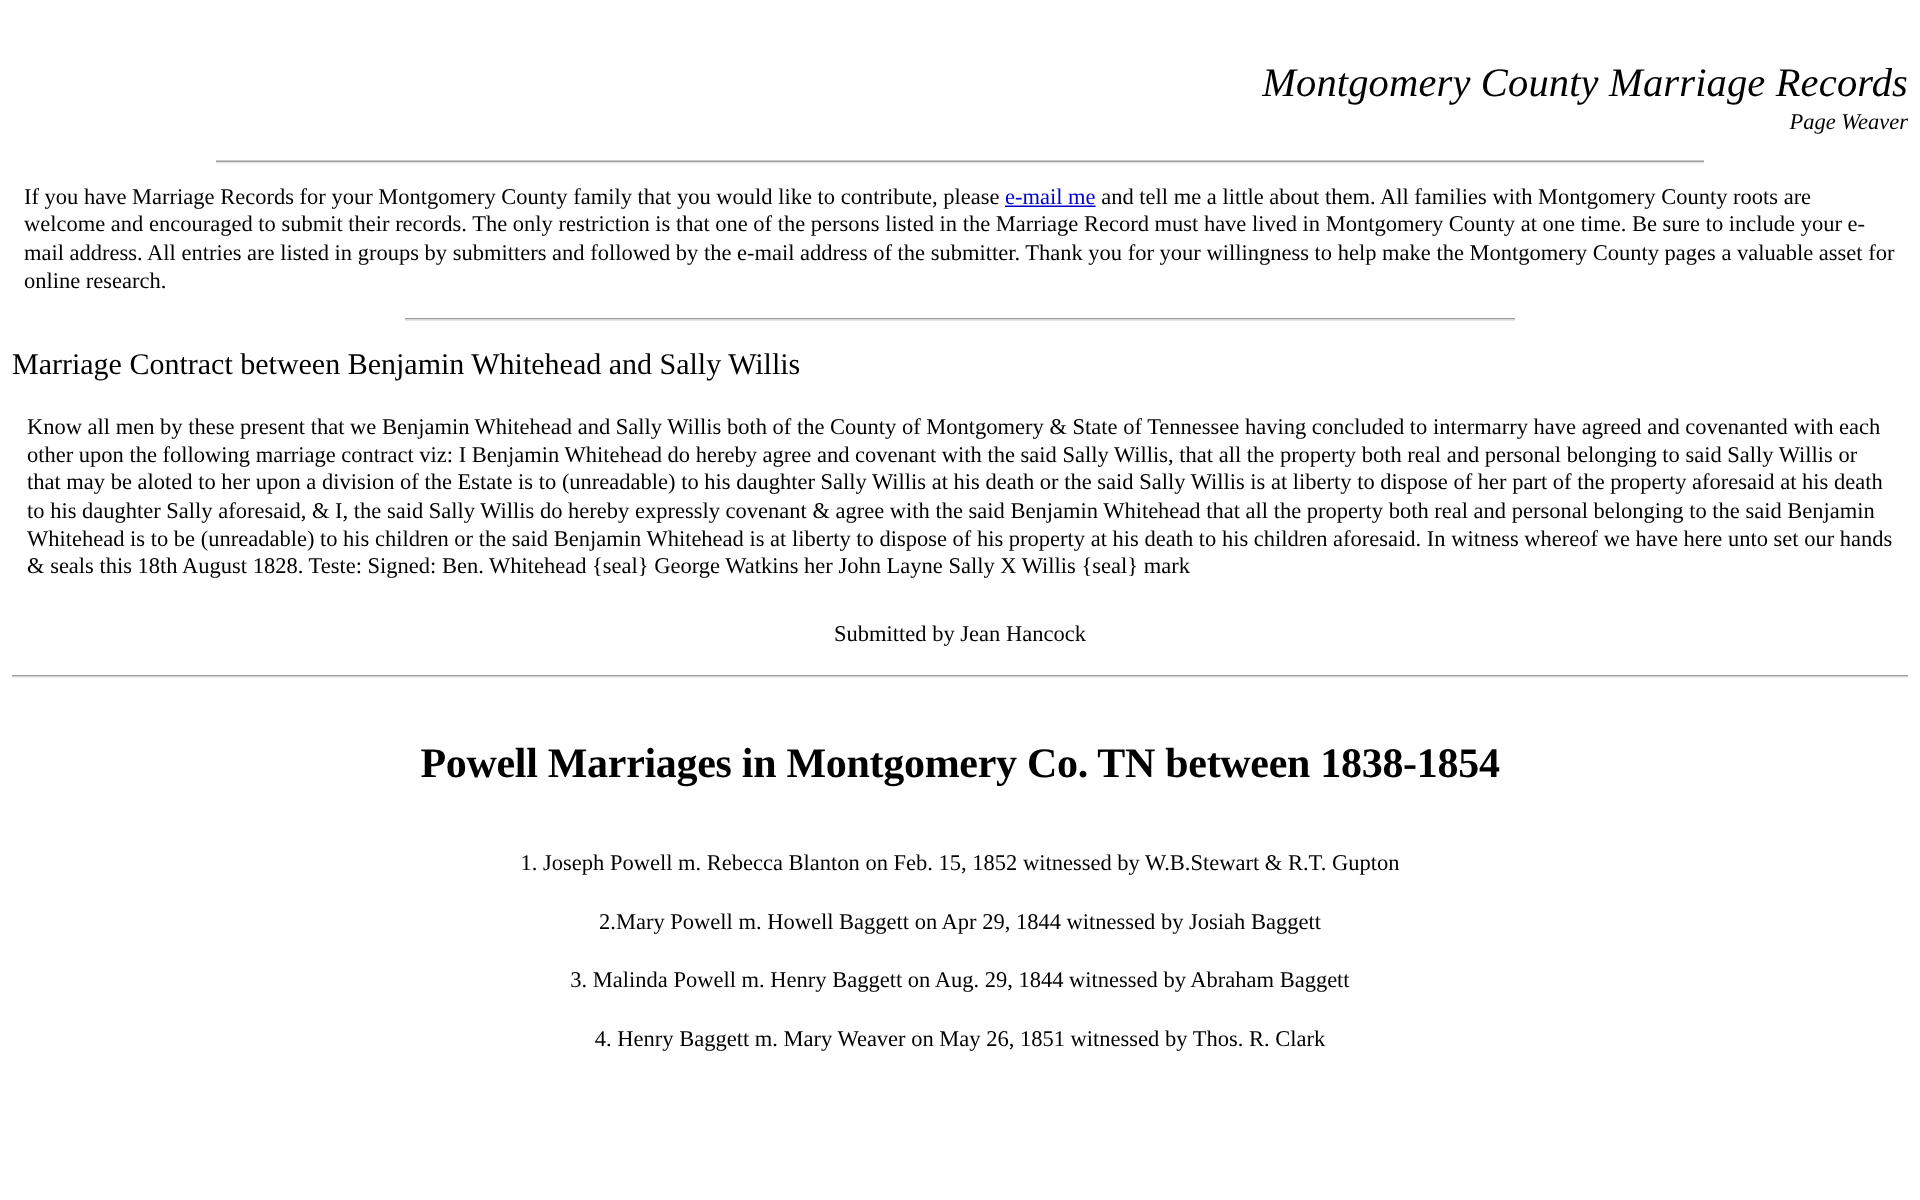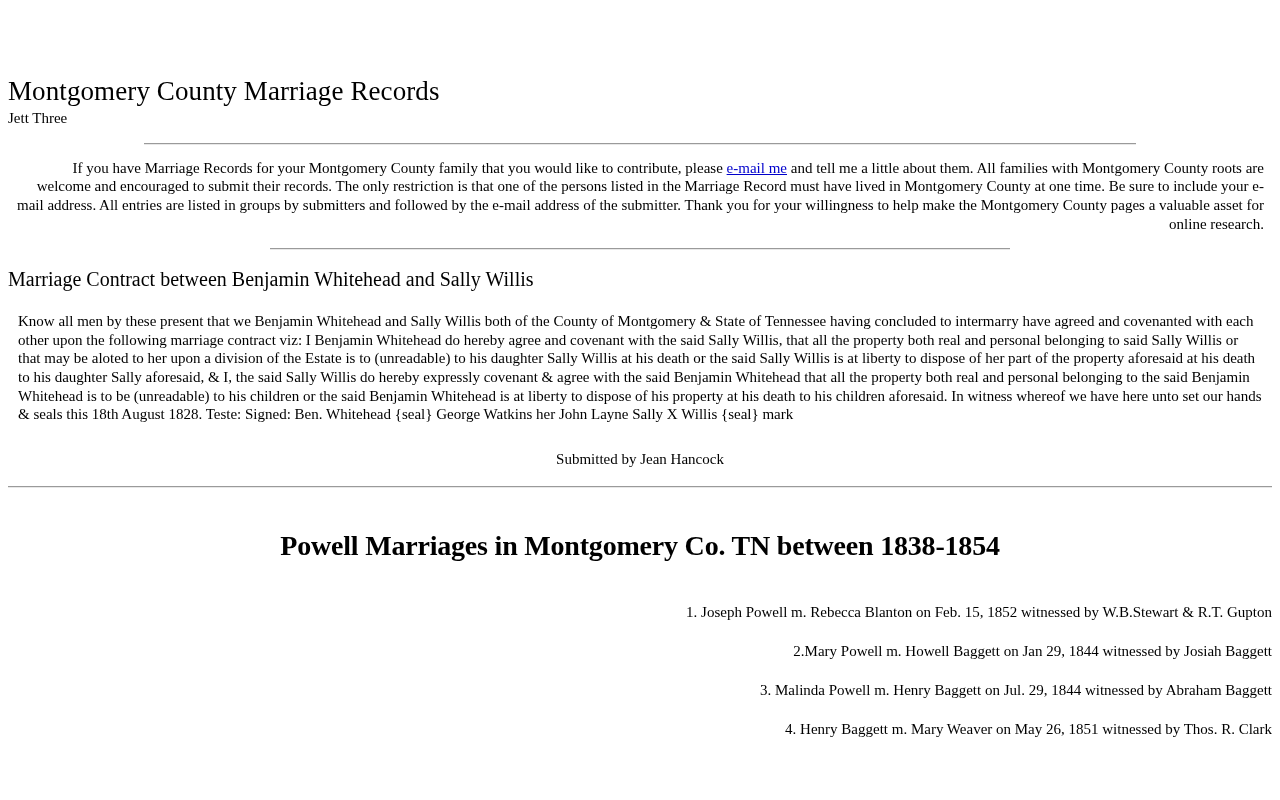--- a/index.html
+++ b/index.html
@@ -18,22 +18,23 @@
     line-height: 1.22;
     -webkit-font-smoothing: antialiased;
   }
   .page {
     padding: 8px;
     box-sizing: border-box;
   }
 
   
   .masthead {
-    text-align: left;
-    margin-top: 68px;
+    text-align: right;
+    margin-top: 32px;
+    font-style: italic;
   }
   .site-title {
     font-size: 27px;
     font-weight: normal;
     line-height: 1.12;
     margin: 0;
     letter-spacing: 0.1px;
   }
   .page-subtitle {
     font-size: 15px;
@@ -57,21 +58,21 @@
     width: 58.5%;
     margin: 15px auto 0 auto;
   }
   .rule-full {
     width: 100%;
     margin: 18px auto 0 auto;
   }
 
   
   .intro {
-    text-align: right;
+    text-align: left;
     margin: 14px 8px 0 8px;
     line-height: 1.24;
     font-family: Liberation Serif, serif;
   }
   a.email-link {
     color: #0000cc;
     text-decoration: underline;
   }
 
   
@@ -105,32 +106,32 @@
     letter-spacing: -0.2px;
   }
   .marriage-list {
     margin: 40px 0 0 0;
     padding: 0;
     list-style: none;
   }
   .marriage-list li {
     margin: 0 0 21px 0;
     padding: 0;
-    text-align: right;
+    text-align: center;
     line-height: 1.2;
   }
 </style>
 </head>
 <body>
 
 <div class="page">
 
   <div class="masthead">
     <h1 class="site-title">Montgomery County Marriage Records</h1>
-    <div class="page-subtitle">Jett Three</div>
+    <div class="page-subtitle">Page Weaver</div>
   </div>
 
   <hr class="rule-top">
 
   <p class="intro"><span>If you have Marriage Records for your Montgomery County family that you would like to contribute, please </span><a class="email-link" href="#">e-mail me</a><span> and tell me a little about them. All families with Montgomery County roots are welcome and encouraged to submit their records. The only restriction is that one of the persons listed in the Marriage Record must have lived in Montgomery County at one time. Be sure to include your e-mail address. All entries are listed in groups by submitters and followed by the e-mail address of the submitter. Thank you for your willingness to help make the Montgomery County pages a valuable asset for online research.</span></p>
 
   <hr class="rule-mid">
 
   <div class="contract-title">Marriage Contract between Benjamin Whitehead and Sally Willis</div>
 
@@ -138,19 +139,19 @@
   <p class="contract-body">Know all men by these present that we Benjamin Whitehead and Sally Willis both of the County of Montgomery &amp; State of Tennessee having concluded to intermarry have agreed and covenanted with each other upon the following marriage contract viz: I Benjamin Whitehead do hereby agree and covenant with the said Sally Willis, that all the property both real and personal belonging to said Sally Willis or that may be aloted to her upon a division of the Estate is to (unreadable) to his daughter Sally Willis at his death or the said Sally Willis is at liberty to dispose of her part of the property aforesaid at his death to his daughter Sally aforesaid, &amp; I, the said Sally Willis do hereby expressly covenant &amp; agree with the said Benjamin Whitehead that all the property both real and personal belonging to the said Benjamin Whitehead is to be (unreadable) to his children or the said Benjamin Whitehead is at liberty to dispose of his property at his death to his children aforesaid. In witness whereof we have here unto set our hands &amp; seals this 18th August 1828. Teste: Signed: Ben. Whitehead {seal} George Watkins her John Layne Sally X Willis {seal} mark</p>
 
   <p class="submitted-by">Submitted by Jean Hancock</p>
 
   <hr class="rule-full">
 
   <h2 class="section-heading">Powell Marriages in Montgomery Co. TN between 1838-1854</h2>
 
   <ul class="marriage-list">
     <li>1. Joseph Powell m. Rebecca Blanton on Feb. 15, 1852 witnessed by W.B.Stewart &amp; R.T. Gupton</li>
-    <li>2.Mary Powell m. Howell Baggett on Jan 29, 1844 witnessed by Josiah Baggett</li>
-    <li>3. Malinda Powell m. Henry Baggett on Jul. 29, 1844 witnessed by Abraham Baggett</li>
+    <li>2.Mary Powell m. Howell Baggett on Apr 29, 1844 witnessed by Josiah Baggett</li>
+    <li>3. Malinda Powell m. Henry Baggett on Aug. 29, 1844 witnessed by Abraham Baggett</li>
     <li>4. Henry Baggett m. Mary Weaver on May 26, 1851 witnessed by Thos. R. Clark</li>
 
   </ul>
 
 </div>
 
 </body></html>

